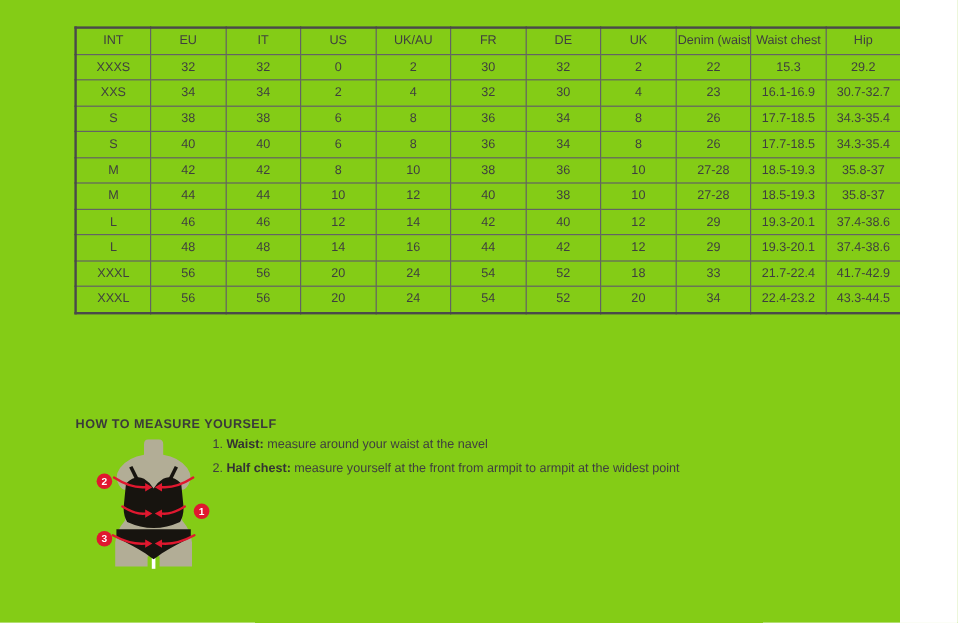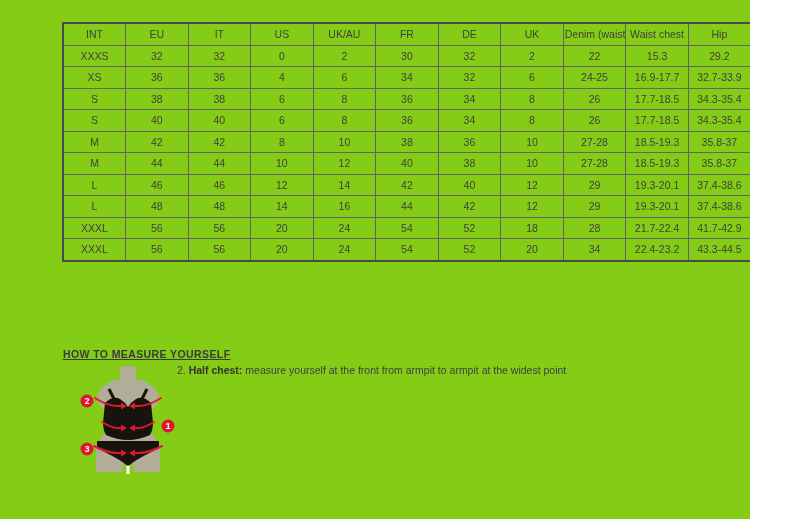--- a/index.html
+++ b/index.html
@@ -44,21 +44,20 @@
     top: 348px;
     width: 700px;
     height: 165px;
   }
   .measure-title {
     margin: 0;
     font-size: 10.5px;
     font-weight: 700;
     letter-spacing: 0.4px;
     color: #3a3a3a;
-    text-decoration: underline;
   }
   .figure-wrap {
     position: absolute;
     left: 13px;
     top: 18px;
     width: 104px;
     height: 110px;
   }
   .steps {
     position: absolute;
@@ -112,31 +111,31 @@
           <td>0</td>
           <td>2</td>
           <td>30</td>
           <td>32</td>
           <td>2</td>
           <td>22</td>
           <td>15.3</td>
           <td>29.2</td>
         </tr>
         <tr>
-          <td>XS</td>
-          <td>36</td>
-          <td>36</td>
+          <td>XXS</td>
+          <td>34</td>
+          <td>34</td>
+          <td>2</td>
           <td>4</td>
-          <td>6</td>
-          <td>34</td>
           <td>32</td>
-          <td>6</td>
-          <td>24-25</td>
-          <td>16.9-17.7</td>
-          <td>32.7-33.9</td>
+          <td>30</td>
+          <td>4</td>
+          <td>23</td>
+          <td>16.1-16.9</td>
+          <td>30.7-32.7</td>
         </tr>
         <tr>
           <td>S</td>
           <td>38</td>
           <td>38</td>
           <td>6</td>
           <td>8</td>
           <td>36</td>
           <td>34</td>
           <td>8</td>
@@ -211,21 +210,21 @@
         </tr>
         <tr>
           <td>XXXL</td>
           <td>56</td>
           <td>56</td>
           <td>20</td>
           <td>24</td>
           <td>54</td>
           <td>52</td>
           <td>18</td>
-          <td>28</td>
+          <td>33</td>
           <td>21.7-22.4</td>
           <td>41.7-42.9</td>
         </tr>
         <tr>
           <td>XXXL</td>
           <td>56</td>
           <td>56</td>
           <td>20</td>
           <td>24</td>
           <td>54</td>
@@ -285,17 +284,18 @@
           <text class="badge-num" x="92" y="63" text-anchor="middle">1</text>
         </g>
         <g>
           <circle cx="11" cy="83" r="6.5" fill="#e0182f"></circle>
           <text class="badge-num" x="11" y="86" text-anchor="middle">3</text>
         </g>
       </svg>
     </div>
 
     <ul class="steps" id="steps-list">
+        <li><span>1. </span><b>Waist:</b><span> measure around your waist at the navel</span></li>
         <li><span>2. </span><b>Half chest:</b><span> measure yourself at the front from armpit to armpit at the widest point</span></li>
       </ul>
   </div>
 
 </div>
 
 </body></html>

